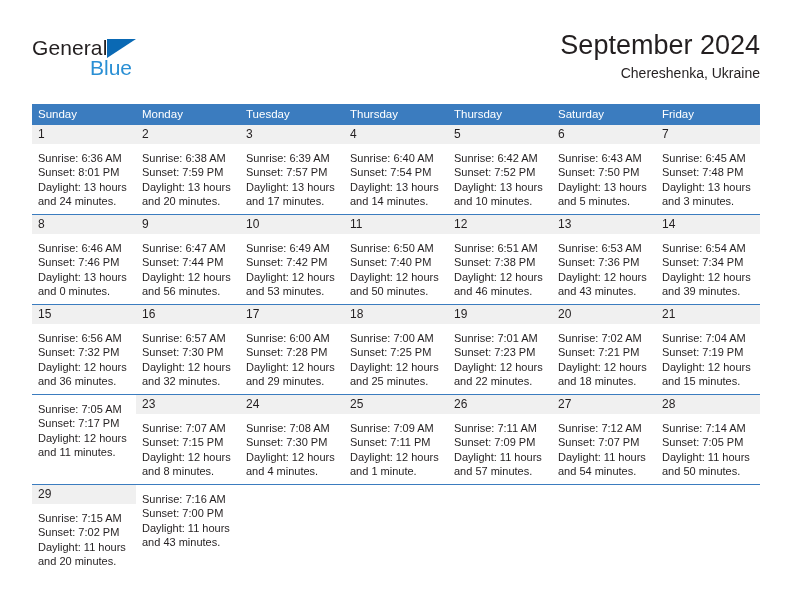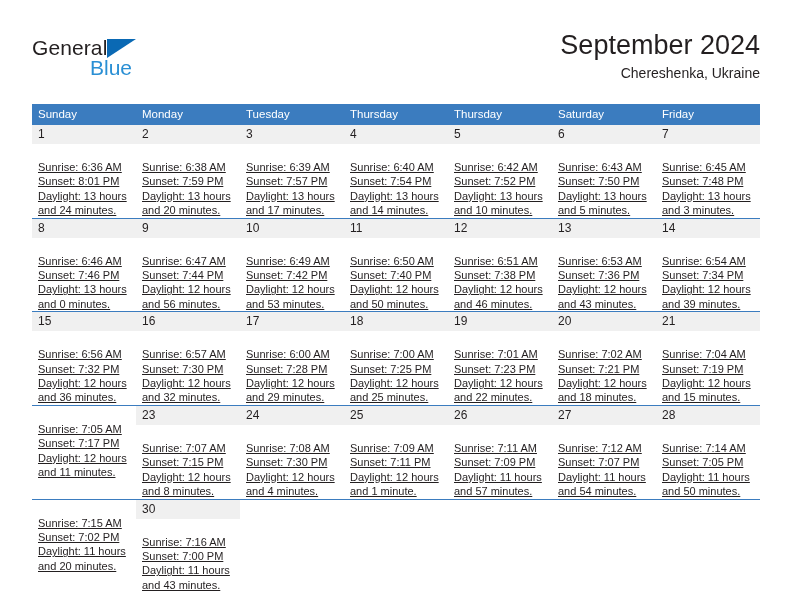--- a/index.html
+++ b/index.html
@@ -128,22 +128,21 @@
     height: 19px;
     background: transparent;
   }
   .daynum {
     font-size: 12px;
     line-height: 19px;
     color: #231f20;
     padding-left: 6px;
   }
   .day-body {
-    padding: 16px 6px 0 6px;
-    text-decoration: underline;
+    padding: 7px 6px 0 6px;
   }
   .day-line {
     font-size: 11px;
     line-height: 14.4px;
     color: #231f20;
     white-space: nowrap;
   }
 </style>
 </head>
 <body>
@@ -484,31 +483,31 @@
             <div class="day-body">
               <div class="day-line">Sunrise: 7:14 AM</div>
               <div class="day-line">Sunset: 7:05 PM</div>
               <div class="day-line">Daylight: 11 hours</div>
               <div class="day-line">and 50 minutes.</div>
             </div>
           </div>
         </div>
         <div class="week">
           <div class="day-cell filled">
+            <div class="daynum-band">
+              <div class="daynum">29</div>
+            </div>
             <div class="day-body">
               <div class="day-line">Sunrise: 7:15 AM</div>
               <div class="day-line">Sunset: 7:02 PM</div>
               <div class="day-line">Daylight: 11 hours</div>
               <div class="day-line">and 20 minutes.</div>
             </div>
           </div>
           <div class="day-cell filled">
-            <div class="daynum-band">
-              <div class="daynum">30</div>
-            </div>
             <div class="day-body">
               <div class="day-line">Sunrise: 7:16 AM</div>
               <div class="day-line">Sunset: 7:00 PM</div>
               <div class="day-line">Daylight: 11 hours</div>
               <div class="day-line">and 43 minutes.</div>
             </div>
           </div>
           <div class="day-cell">
             <div class="daynum-band">
               <div class="daynum"></div>

